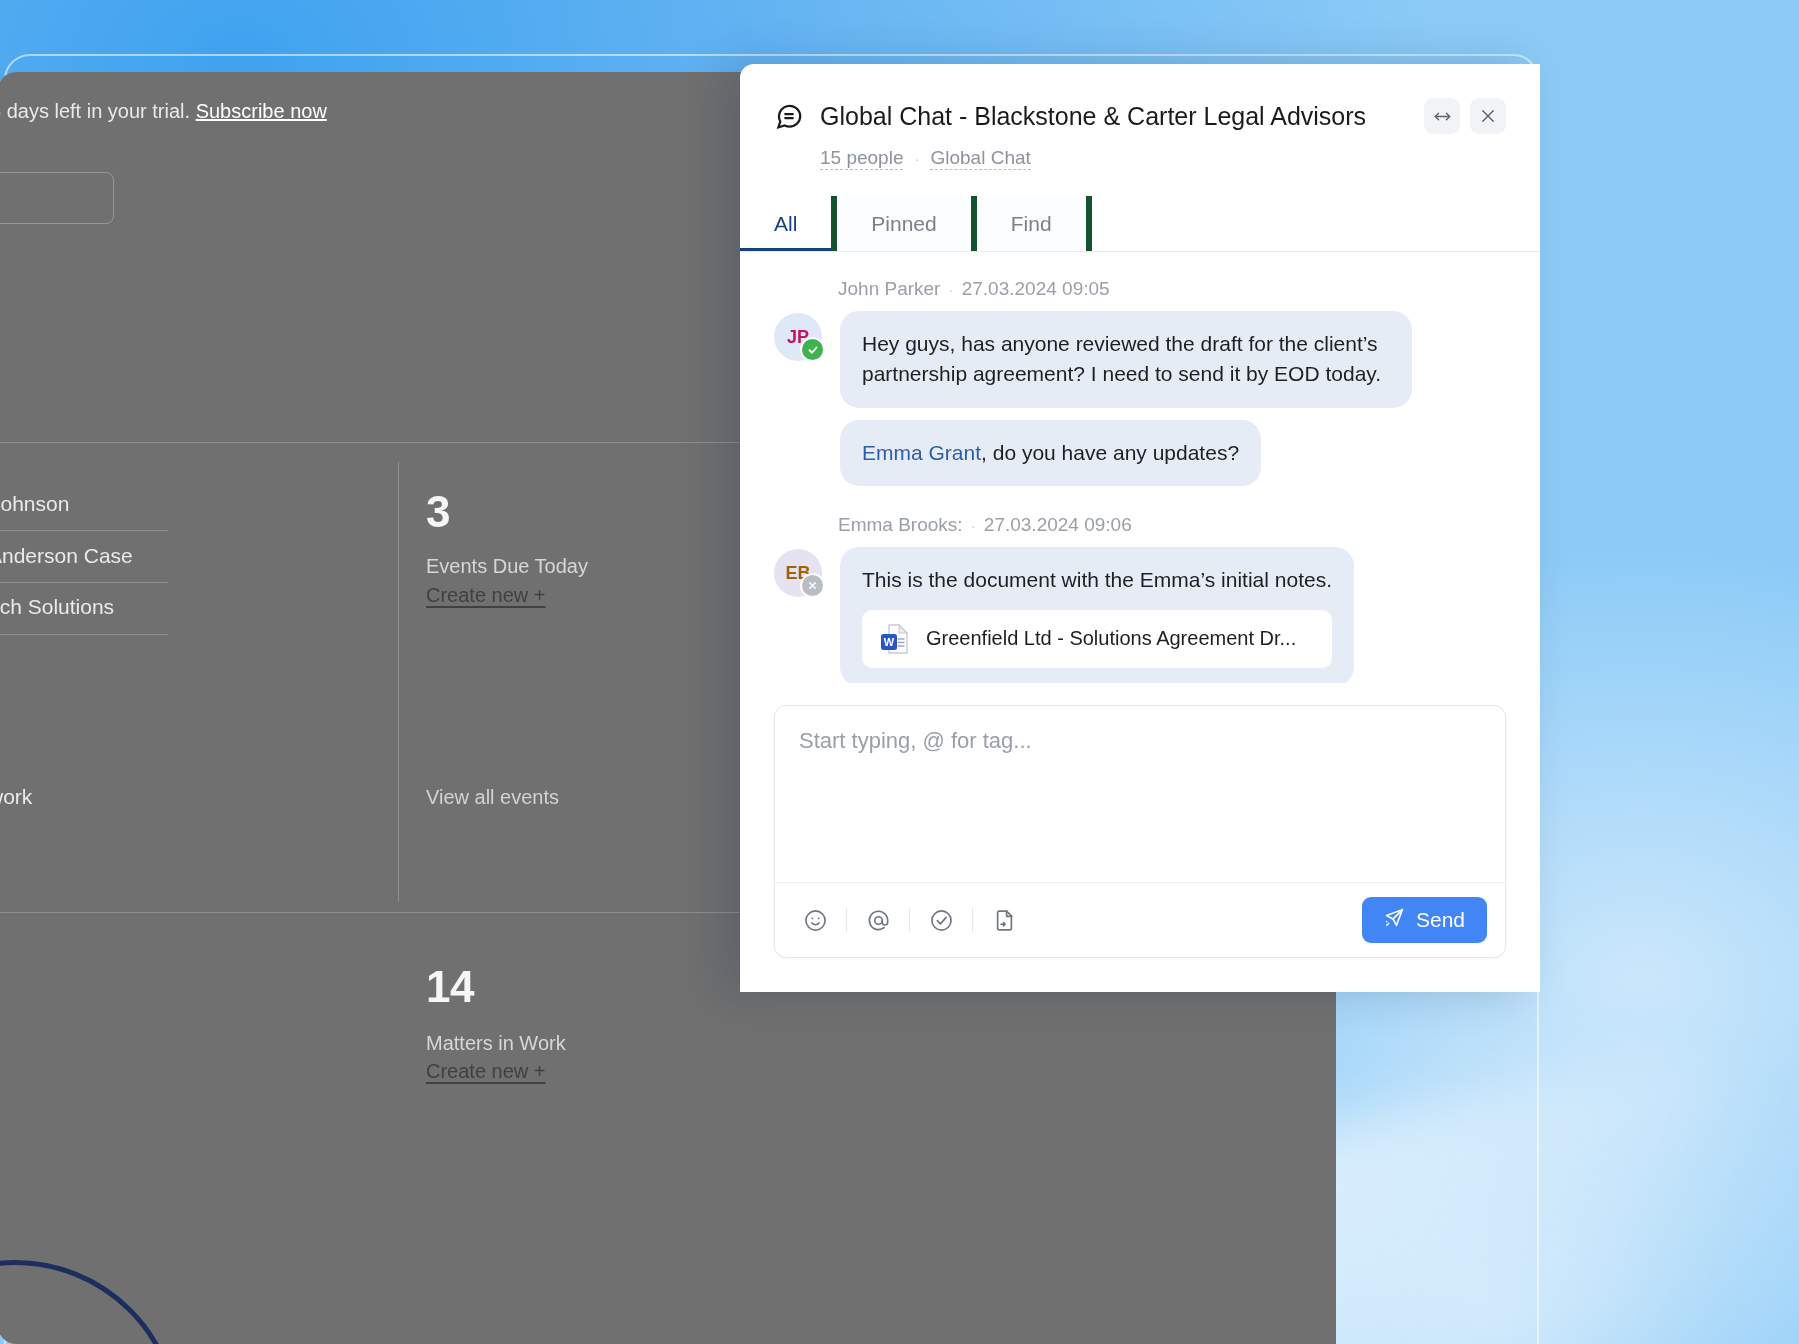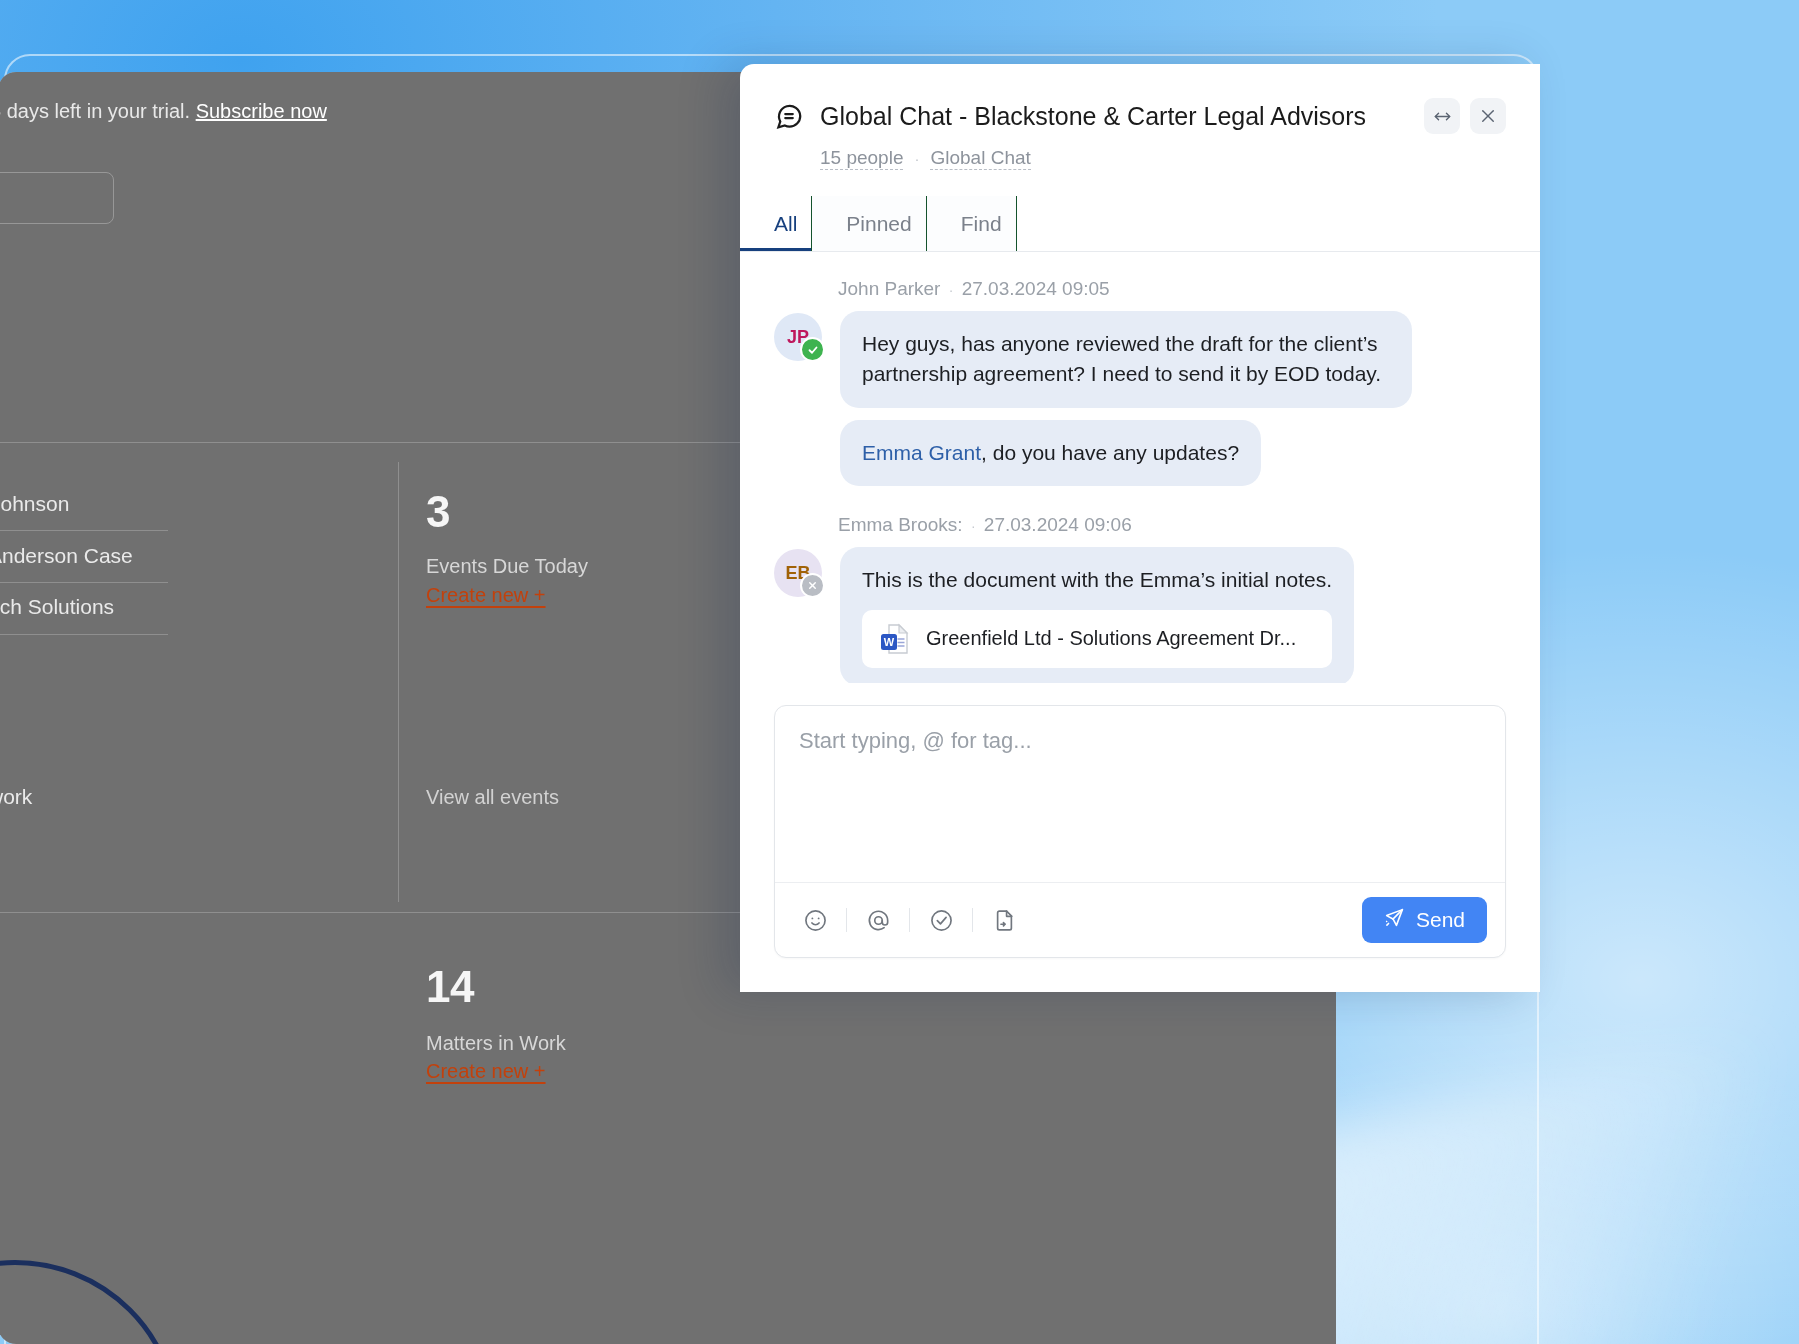--- a/index.html
+++ b/index.html
@@ -40,21 +40,21 @@
   #trial-banner a{color:#ffffff;text-decoration:underline;}
   #trial-search{position:absolute;left:-60px;top:100px;width:174px;height:50px;
      border:1px solid rgba(255,255,255,.28);border-radius:8px;}
 
   .dash-divider-h{position:absolute;background:rgba(255,255,255,.22);height:1px;}
   .dash-divider-v{position:absolute;background:rgba(255,255,255,.22);width:1px;}
 
   .dash-list-item{font-size:21px;color:#eaeaea;}
   .dash-big-num{font-size:44px;font-weight:700;color:#f6f6f6;letter-spacing:-.5px;}
   .dash-card-label{font-size:20px;color:#d7d7d7;}
-  .dash-link{font-size:20px;color:#c2410c;text-decoration:underline;text-underline-offset:4px;}
+  .dash-link{font-size:20px;color:#404040;text-decoration:underline;text-underline-offset:4px;}
   .dash-muted-link{font-size:20px;color:#d2d2d2;}
   #decor-arc{
     position:absolute;left:-148px;top:1188px;width:320px;height:320px;
     border:5px solid #1b2f5e;border-radius:50%;
   }
 
   
   #chat-panel{
     position:absolute;left:740px;top:64px;width:800px;height:928px;
     background:#ffffff;border-radius:14px 0 0 0;
@@ -68,22 +68,22 @@
   #chat-title{font-size:25px;color:#1b1b1b;white-space:nowrap;overflow:hidden;}
   #header-actions{margin-left:auto;display:flex;gap:10px;}
   .hdr-btn{width:36px;height:36px;border-radius:9px;background:#f1f3f6;border:none;
     display:flex;align-items:center;justify-content:center;cursor:pointer;color:#5b6472;}
   #chat-sub{margin:13px 0 0 46px;font-size:19px;color:#8d939c;display:flex;align-items:center;gap:11px;}
   #chat-sub .dotted{border-bottom:1px dashed #b9bec6;cursor:pointer;}
   #chat-sub .sep{color:#c2c6cc;font-size:15px;}
 
   
   #chat-tabs{display:flex;border-bottom:1px solid #e7eaee;margin-top:26px;flex:0 0 auto;}
-  .tab{padding:16px 14px 15px 34px;font-size:21px;color:#7b818b;cursor:pointer;
-       border-right:1px solid #14532d;background:#fcfdfe;}
+  .tab{padding:16px 34px 15px 34px;font-size:21px;color:#7b818b;cursor:pointer;
+       border-right:6px solid #14532d;background:#fcfdfe;}
   .tab.active{color:#17407e;background:#ffffff;box-shadow:inset 0 -3px 0 #17407e;}
 
   
   #messages{flex:1 1 auto;padding:26px 34px 10px 34px;overflow:hidden;}
   .msg-group{margin-bottom:14px;}
   .msg-meta{font-size:19px;color:#9aa0a8;margin:0 0 11px 64px;}
   .msg-meta .sep{color:#c6cad0;font-size:14px;padding:0 3px;}
   .msg-row{display:flex;gap:18px;align-items:flex-start;}
   .avatar-wrap{position:relative;flex:0 0 auto;width:48px;height:48px;margin-top:2px;}
   .avatar{width:48px;height:48px;border-radius:50%;display:flex;align-items:center;

